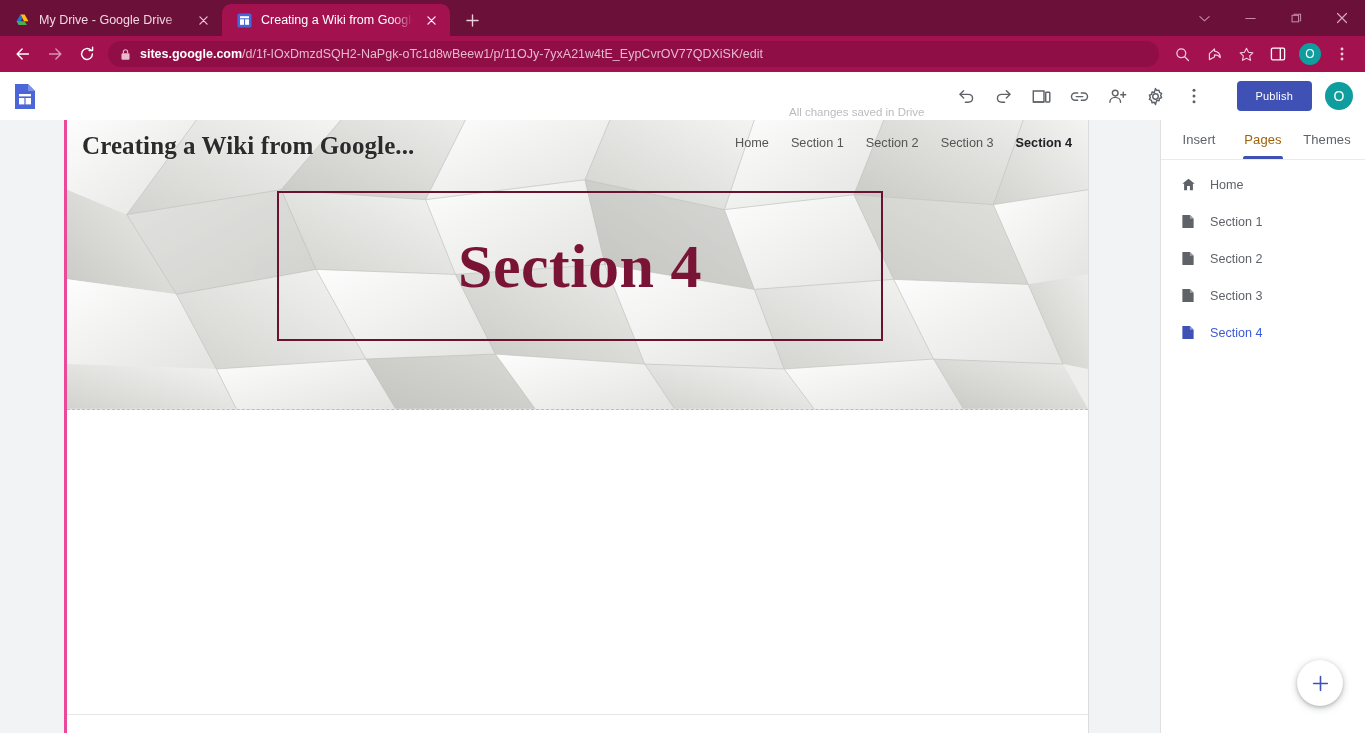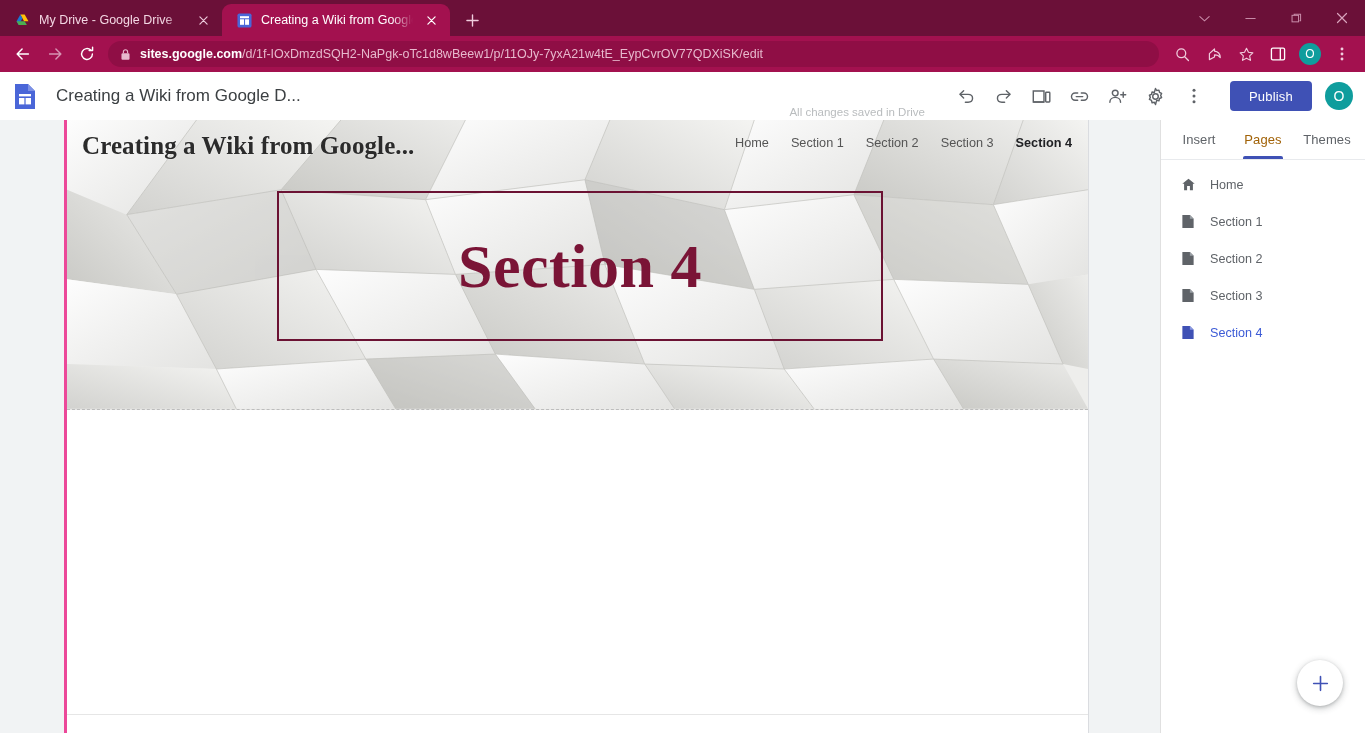--- a/index.html
+++ b/index.html
@@ -153,27 +153,27 @@
   }
   .hicon {
     width: 38px; height: 38px;
     display: flex; align-items: center; justify-content: center;
     border-radius: 50%;
     flex: 0 0 38px;
   }
   .publish-btn {
     background: #3f51b5;
     color: #ffffff;
-    font-size: 13px;
+    font-size: 11px;
     font-weight: 500;
     border: none;
     border-radius: 4px;
     height: 30px;
     padding: 0 19px;
-    margin-left: 17px;
+    margin-left: 24px;
     font-family: "Liberation Sans", sans-serif;
     letter-spacing: .2px;
   }
   .acct-avatar {
     width: 28px; height: 28px; border-radius: 50%;
     background: #0f9d9d; color: #fff;
     display: flex; align-items: center; justify-content: center;
     font-size: 14px;
     margin-left: 13px;
     flex: 0 0 28px;
@@ -471,21 +471,20 @@
     <div class="sites-header">
       <span class="sites-logo">
         <svg width="22" height="27" viewBox="0 0 22 27">
           <path d="M1 1h13l7 7v18H1z" fill="#4a66d8"></path>
           <path d="M14 1l7 7h-7z" fill="#7d91e5"></path>
           <rect x="5" y="11" width="12" height="2.4" fill="#ffffff"></rect>
           <rect x="5" y="15" width="5.4" height="6.4" fill="#ffffff"></rect>
           <rect x="11.6" y="15" width="5.4" height="6.4" fill="#ffffff"></rect>
         </svg>
       </span>
-      <span class="doc-title">Creating a Wiki from Google D...</span>
 
       <span class="saved-text">All changes saved in Drive</span>
 
       <div class="hicon">
         <svg width="20" height="20" viewBox="0 0 22 22">
             <path d="M5 9.2h8.3c3 0 4.9 1.8 4.9 4.3s-2 4.3-4.9 4.3h-3" stroke="#5f6368" stroke-width="1.55" fill="none" stroke-linecap="round"></path>
             <path d="M8.4 5.3L4.3 9.2l4.1 3.9" stroke="#5f6368" stroke-width="1.55" fill="none" stroke-linecap="round" stroke-linejoin="round"></path>
           </svg>
       </div>
       <div class="hicon">

